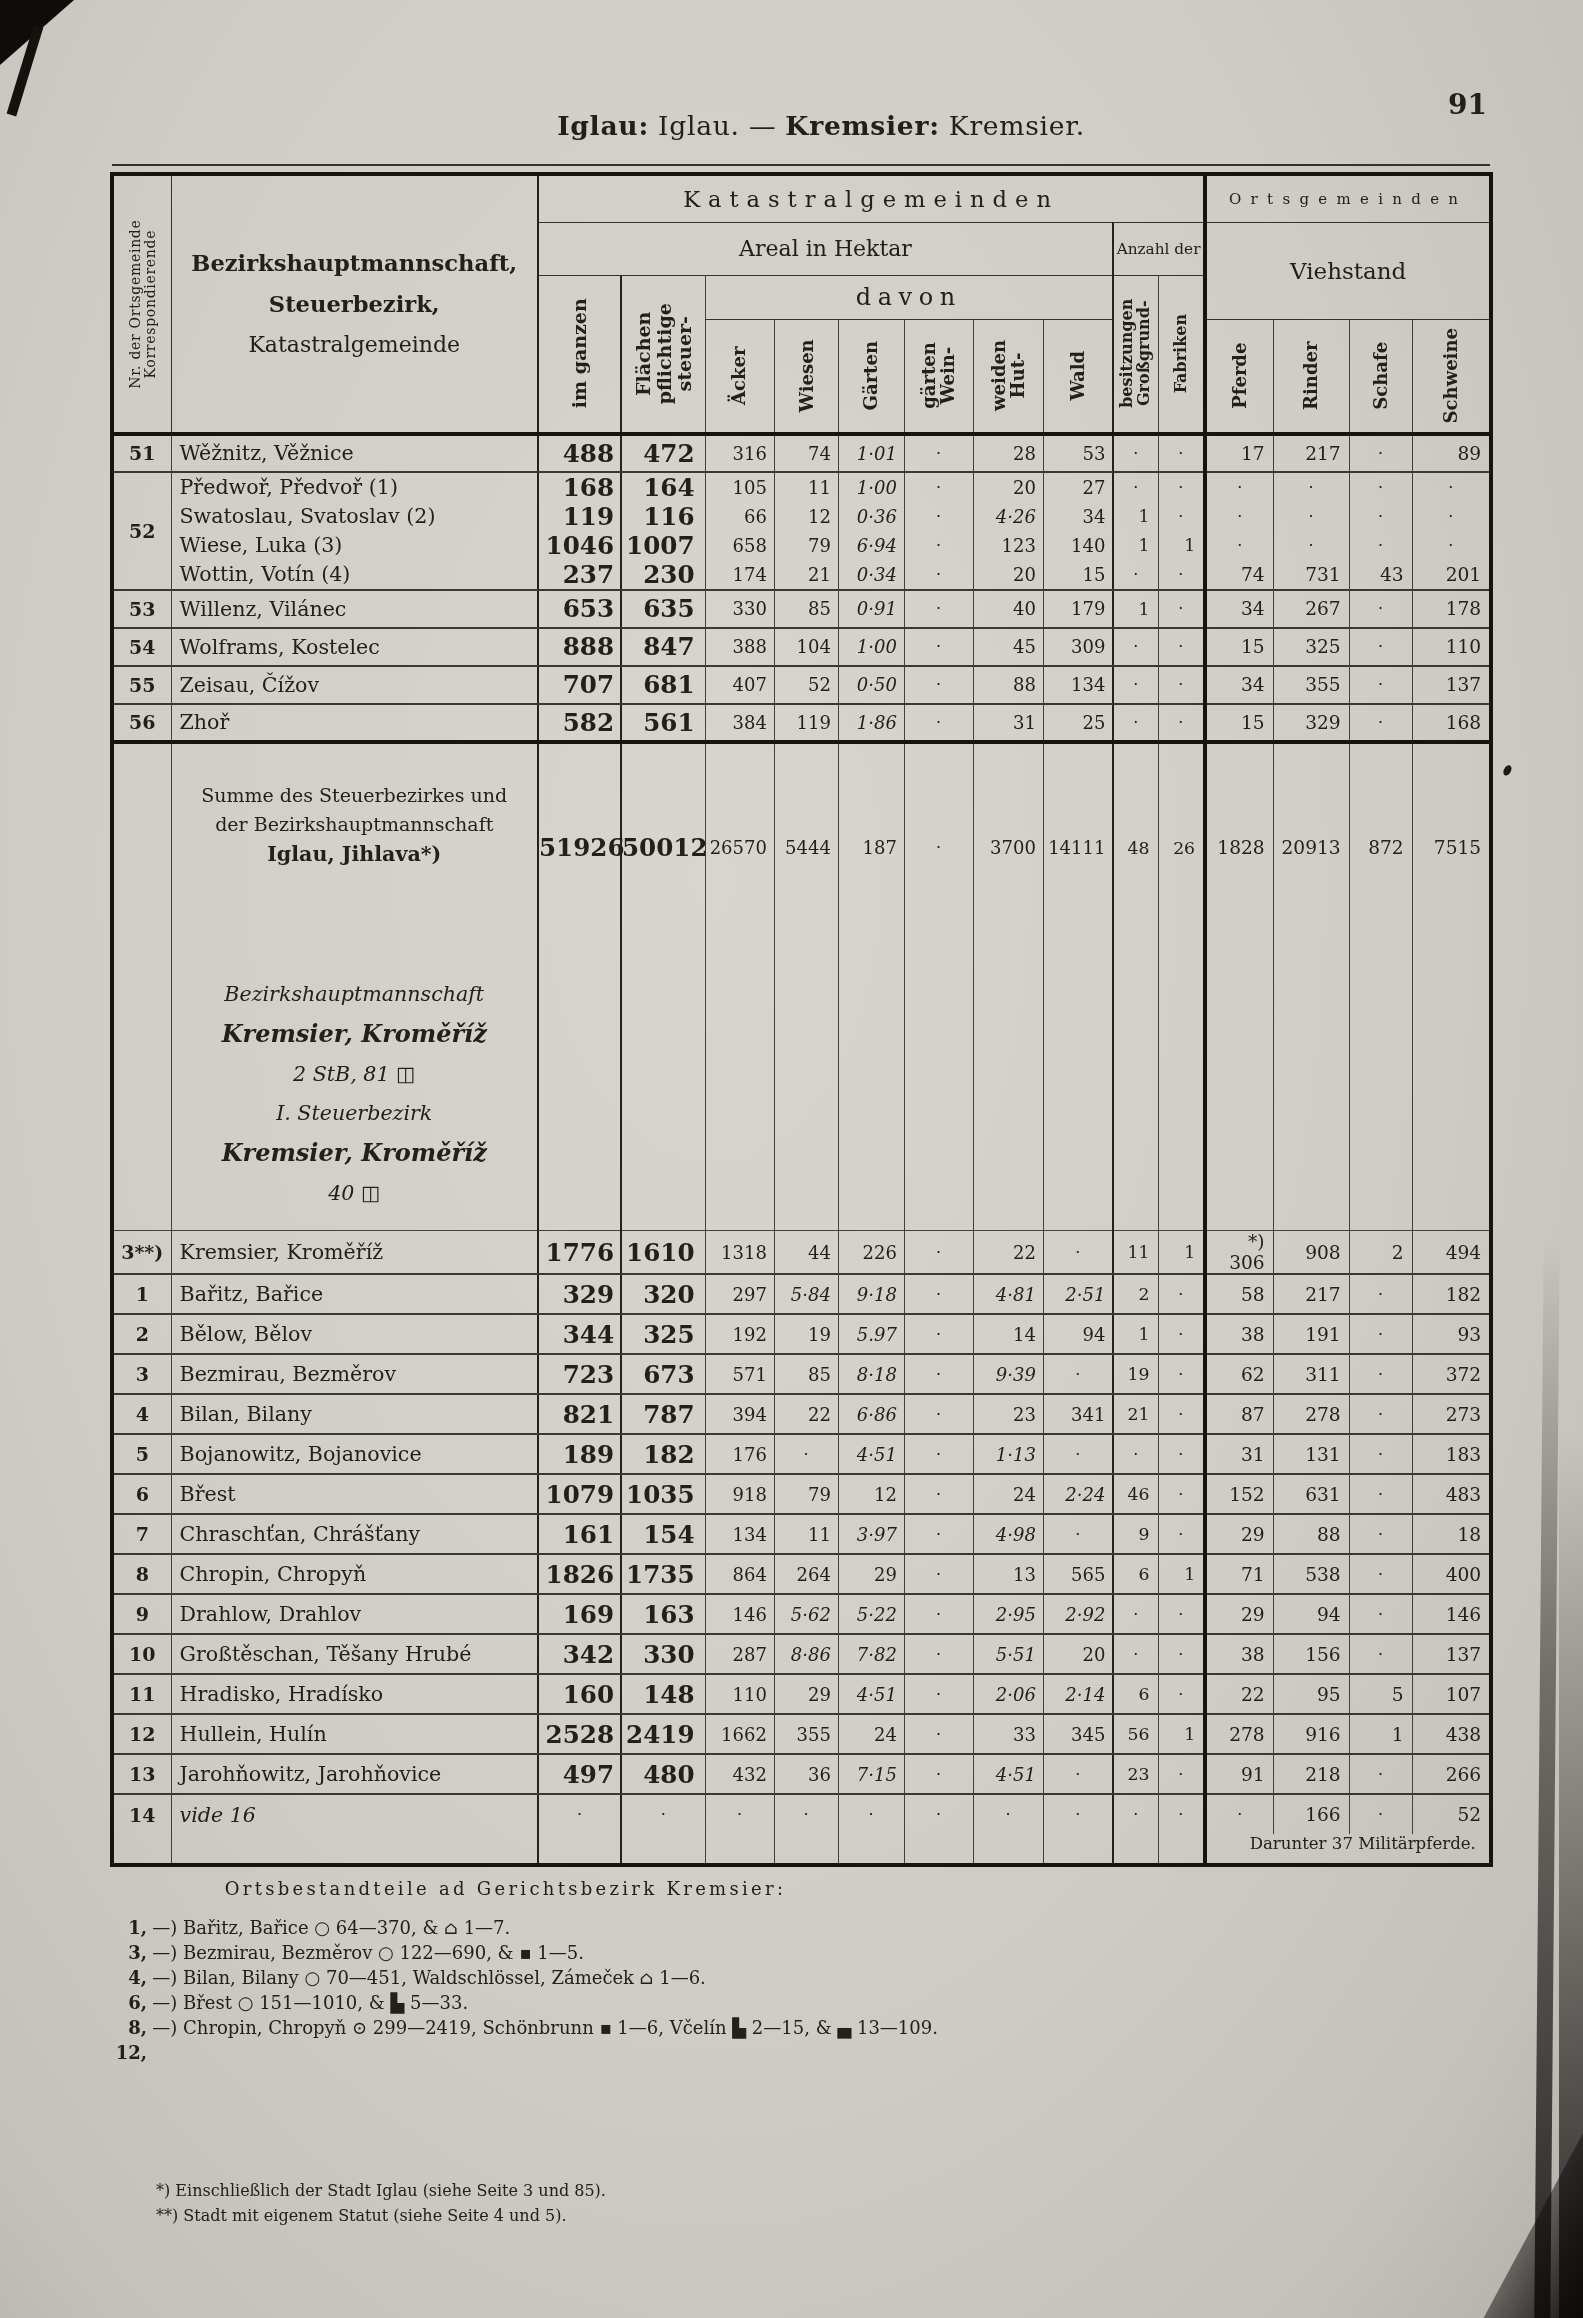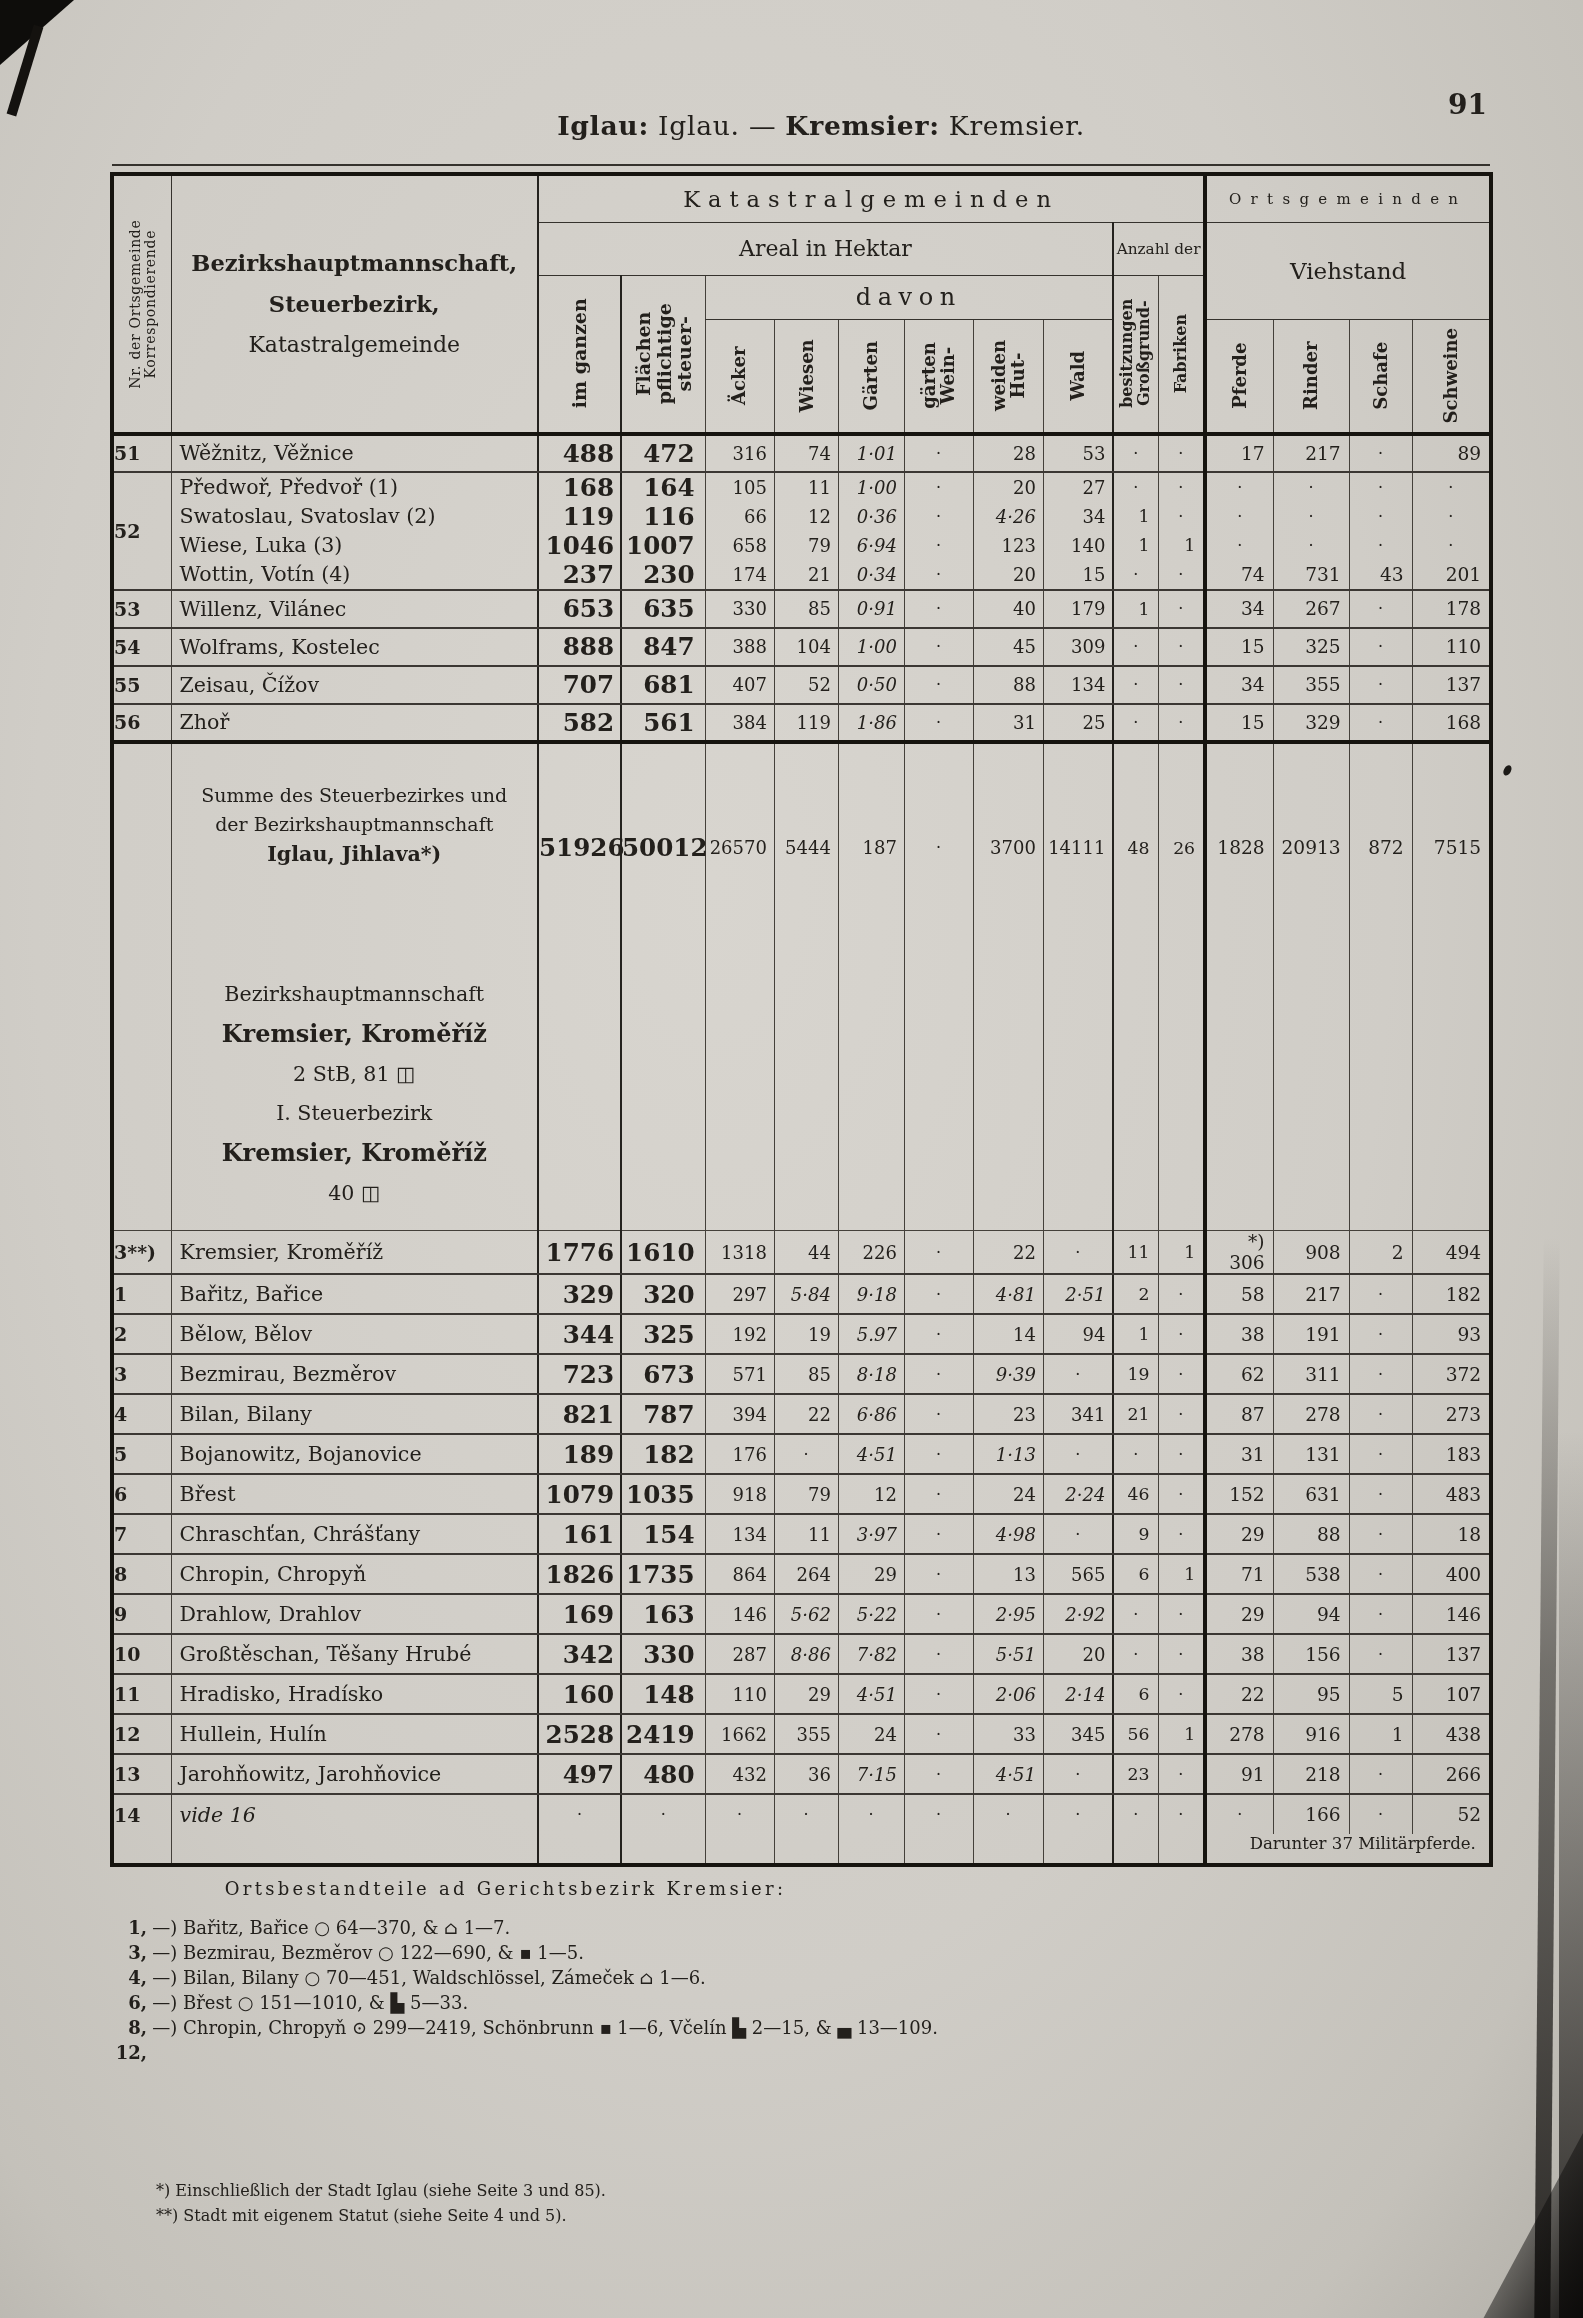--- a/index.html
+++ b/index.html
@@ -48,21 +48,21 @@
   .hr4 .rotbox{height:112px;}
   .rs2 .rotbox{height:154px;}
   .th-corr .rotbox{height:254px;}
   .rot{transform:rotate(-90deg);white-space:nowrap;font-weight:bold;font-size:18px;line-height:1.08;}
   .rot.multi{display:flex;flex-direction:column;}
   .th-imganzen .rot,.th-steu .rot{font-size:19px;}
   .th-gross .rot,.th-fabr .rot{font-size:16px;}
   .th-corr .rot{font-size:14px;font-weight:normal;letter-spacing:0.7px;}
   
   td{vertical-align:middle;}
-  td.nr{border-right:1.3px solid #44403a;font-size:19px;font-weight:bold;}
+  td.nr{border-right:1.3px solid #44403a;text-align:center;font-size:19px;font-weight:bold;}
   td.nm{text-align:left;padding-left:8px;font-size:20.6px;}
   td.c0{border-left:2px solid #24221e;}
   td.c1{border-left:2.7px double #24221e;}
   td.c2,td.c3,td.c4,td.c5,td.c6,td.c7{border-left:1.3px solid #44403a;}
   td.c8{border-left:2.7px double #24221e;}
   td.c9{border-left:1.3px solid #44403a;}
   td.c10{border-left:4px solid #16140f;}
   td.c11,td.c12,td.c13{border-left:1.3px solid #44403a;}
   td.c0,td.c1{text-align:right;font-size:24.6px;font-weight:bold;padding-right:6px;}
   td.c1{padding-right:10px;margin-top:40px;}
@@ -73,21 +73,21 @@
   td.dec{font-style:italic;}
   td.vide{font-style:italic;}
   tr.d td{border-bottom:2.7px double #3b3733;}
   td.bd{border-bottom:2.7px double #3b3733;}
   tr.thick td{border-bottom:4px solid #16140f;}
   tr.khdr td{border-bottom:1.3px solid #44403a;}
   .summe td.nm{vertical-align:top;padding-top:37px;text-align:center;padding-left:0;}
   .sl{font-size:19px;line-height:1.55;}
   .sl.b{font-size:20.6px;}
   tr.khdr td.nm{vertical-align:top;text-align:center;padding-top:32px;padding-left:0;}
-  .kl{font-size:20.6px;margin-bottom:18px;line-height:1;}
+  .kl{font-size:20.6px;margin-bottom:18px;line-height:1;font-style:italic;}
   .kl.b{font-size:24px;}
   td.mil{font-size:16.6px;text-align:right;padding-right:13.3px;vertical-align:top;border-left:4px solid #16140f;}
   
   .footer{position:absolute;left:100px;top:1878px;width:1130px;}
   .f-title{margin-left:73px;width:665px;text-align:center;font-size:18px;letter-spacing:3.3px;margin-bottom:16px;}
   .f-entry{display:flex;font-size:18px;line-height:25px;}
   .f-entry .lb{width:47px;text-align:right;font-weight:bold;margin-right:5.3px;flex:none;}
   .footnotes{position:absolute;left:156px;top:2178px;font-size:16px;line-height:25px;}
   
   .art{position:absolute;}

